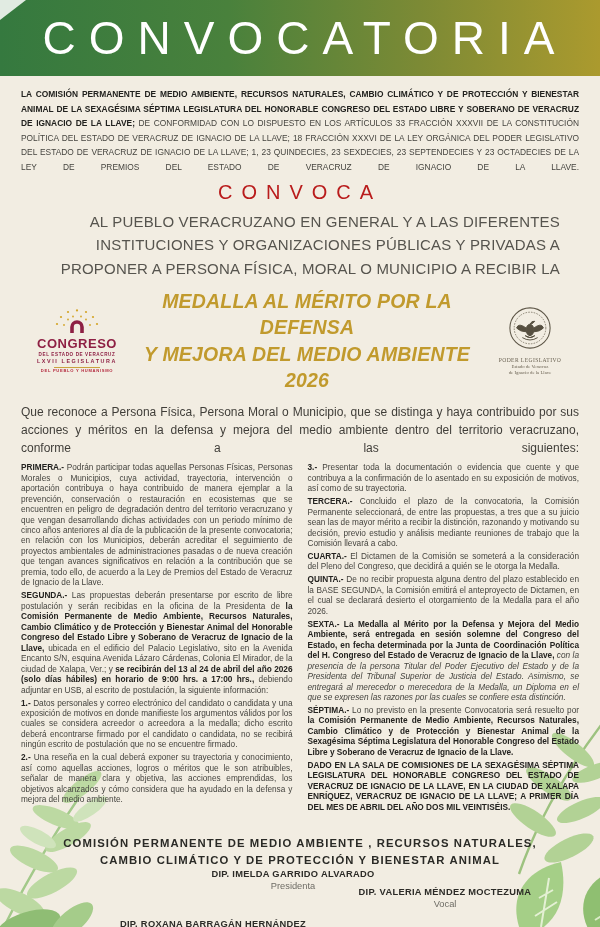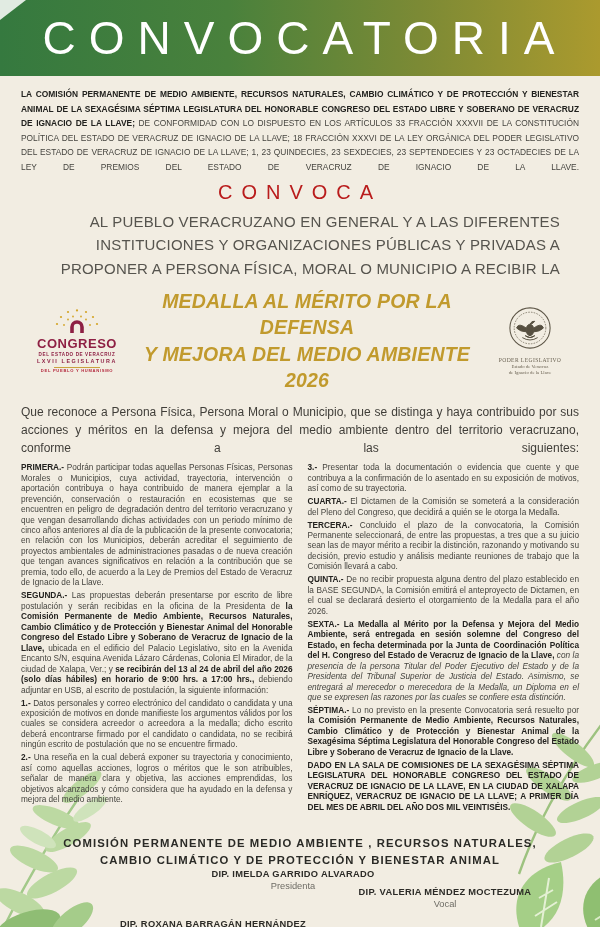--- a/index.html
+++ b/index.html
@@ -203,22 +203,22 @@
 
   <div class="bases">
     <div class="bases-col">
         <p class="base-para"><span class="seg-b">PRIMERA.- </span><span class="seg-r">Podrán participar todas aquellas Personas Físicas, Personas Morales o Municipios, cuya actividad, trayectoria, intervención o aportación contribuya o haya contribuido de manera ejemplar a la prevención, conservación o restauración en ecosistemas que se encuentren en peligro de degradación dentro del territorio veracruzano y que vengan desarrollando dichas actividades con un periodo mínimo de cinco años anteriores al día de la publicación de la presente convocatoria; en relación con los Municipios, deberán acreditar el seguimiento de proyectos ambientales de administraciones pasadas o de nueva creación que tengan avances significativos en relación a la contribución que se premia, todo ello, de acuerdo a la Ley de Premios del Estado de Veracruz de Ignacio de la Llave.</span></p>
         <p class="base-para"><span class="seg-b">SEGUNDA.- </span><span class="seg-r">Las propuestas deberán presentarse por escrito de libre postulación y serán recibidas en la oficina de la Presidenta de </span><span class="seg-b">la Comisión Permanente de Medio Ambiente, Recursos Naturales, Cambio Climático y de Protección y Bienestar Animal del Honorable Congreso del Estado Libre y Soberano de Veracruz de Ignacio de la Llave, </span><span class="seg-r">ubicada en el edificio del Palacio Legislativo, sito en la Avenida Encanto S/N, esquina Avenida Lázaro Cárdenas, Colonia El Mirador, de la ciudad de Xalapa, Ver.; y </span><span class="seg-b">se recibirán del 13 al 24 de abril del año 2026 (solo días hábiles) en horario de 9:00 hrs. a 17:00 hrs., </span><span class="seg-r">debiendo adjuntar en USB, al escrito de postulación, la siguiente información:</span></p>
         <p class="base-para"><span class="seg-b">1.- </span><span class="seg-r">Datos personales y correo electrónico del candidato o candidata y una exposición de motivos en donde manifieste los argumentos válidos por los cuales se considera acreedor o acreedora a la medalla; dicho escrito deberá encontrarse firmado por el candidato o candidata, no se recibirá ningún escrito de postulación que no se encuentre firmado.</span></p>
         <p class="base-para"><span class="seg-b">2.- </span><span class="seg-r">Una reseña en la cual deberá exponer su trayectoria y conocimiento, así como aquellas acciones, logros o méritos que le son atribuibles, señalar de manera clara y objetiva, las acciones emprendidas, los objetivos alcanzados y cómo considera que ha ayudado en la defensa y mejora del medio ambiente.</span></p>
       </div>
     <div class="bases-col">
         <p class="base-para"><span class="seg-b">3.- </span><span class="seg-r">Presentar toda la documentación o evidencia que cuente y que contribuya a la confirmación de lo asentado en su exposición de motivos, así como de su trayectoria.</span></p>
+        <p class="base-para"><span class="seg-b">TERCERA.- </span><span class="seg-r">Concluido el plazo de la convocatoria, la Comisión Permanente seleccionará, de entre las propuestas, a tres que a su juicio sean las de mayor mérito a recibir la distinción, razonando y motivando su decisión, previo estudio y análisis mediante reuniones de trabajo que la Comisión llevará a cabo.</span></p>
         <p class="base-para"><span class="seg-b">CUARTA.- </span><span class="seg-r">El Dictamen de la Comisión se someterá a la consideración del Pleno del Congreso, que decidirá a quién se le otorga la Medalla.</span></p>
-        <p class="base-para"><span class="seg-b">TERCERA.- </span><span class="seg-r">Concluido el plazo de la convocatoria, la Comisión Permanente seleccionará, de entre las propuestas, a tres que a su juicio sean las de mayor mérito a recibir la distinción, razonando y motivando su decisión, previo estudio y análisis mediante reuniones de trabajo que la Comisión llevará a cabo.</span></p>
         <p class="base-para"><span class="seg-b">QUINTA.- </span><span class="seg-r">De no recibir propuesta alguna dentro del plazo establecido en la BASE SEGUNDA, la Comisión emitirá el anteproyecto de Dictamen, en el cual se declarará desierto el otorgamiento de la Medalla para el año 2026.</span></p>
         <p class="base-para"><span class="seg-b">SEXTA.- La Medalla al Mérito por la Defensa y Mejora del Medio Ambiente, será entregada en sesión solemne del Congreso del Estado, en fecha determinada por la Junta de Coordinación Política del H. Congreso del Estado de Veracruz de Ignacio de la Llave, </span><span class="seg-i">con la presencia de la persona Titular del Poder Ejecutivo del Estado y de la Presidenta del Tribunal Superior de Justicia del Estado. Asimismo, se entregará al merecedor o merecedora de la Medalla, un Diploma en el que se expresen las razones por las cuales se confiere esta distinción.</span></p>
         <p class="base-para"><span class="seg-b">SÉPTIMA.- </span><span class="seg-r">Lo no previsto en la presente Convocatoria será resuelto por </span><span class="seg-b">la Comisión Permanente de Medio Ambiente, Recursos Naturales, Cambio Climático y de Protección y Bienestar Animal de la Sexagésima Séptima Legislatura del Honorable Congreso del Estado Libre y Soberano de Veracruz de Ignacio de la Llave.</span></p>
         <p class="base-para"><span class="seg-b">DADO EN LA SALA DE COMISIONES DE LA SEXAGÉSIMA SÉPTIMA LEGISLATURA DEL HONORABLE CONGRESO DEL ESTADO DE VERACRUZ DE IGNACIO DE LA LLAVE, EN LA CIUDAD DE XALAPA ENRÍQUEZ, VERACRUZ DE IGNACIO DE LA LLAVE; A PRIMER DÍA DEL MES DE ABRIL DEL AÑO DOS MIL VEINTISÉIS.</span></p>
       </div>
   </div>
 
   <div class="footer">
     <div class="commission">
       <div>COMISIÓN PERMANENTE DE MEDIO AMBIENTE , RECURSOS NATURALES,</div>

